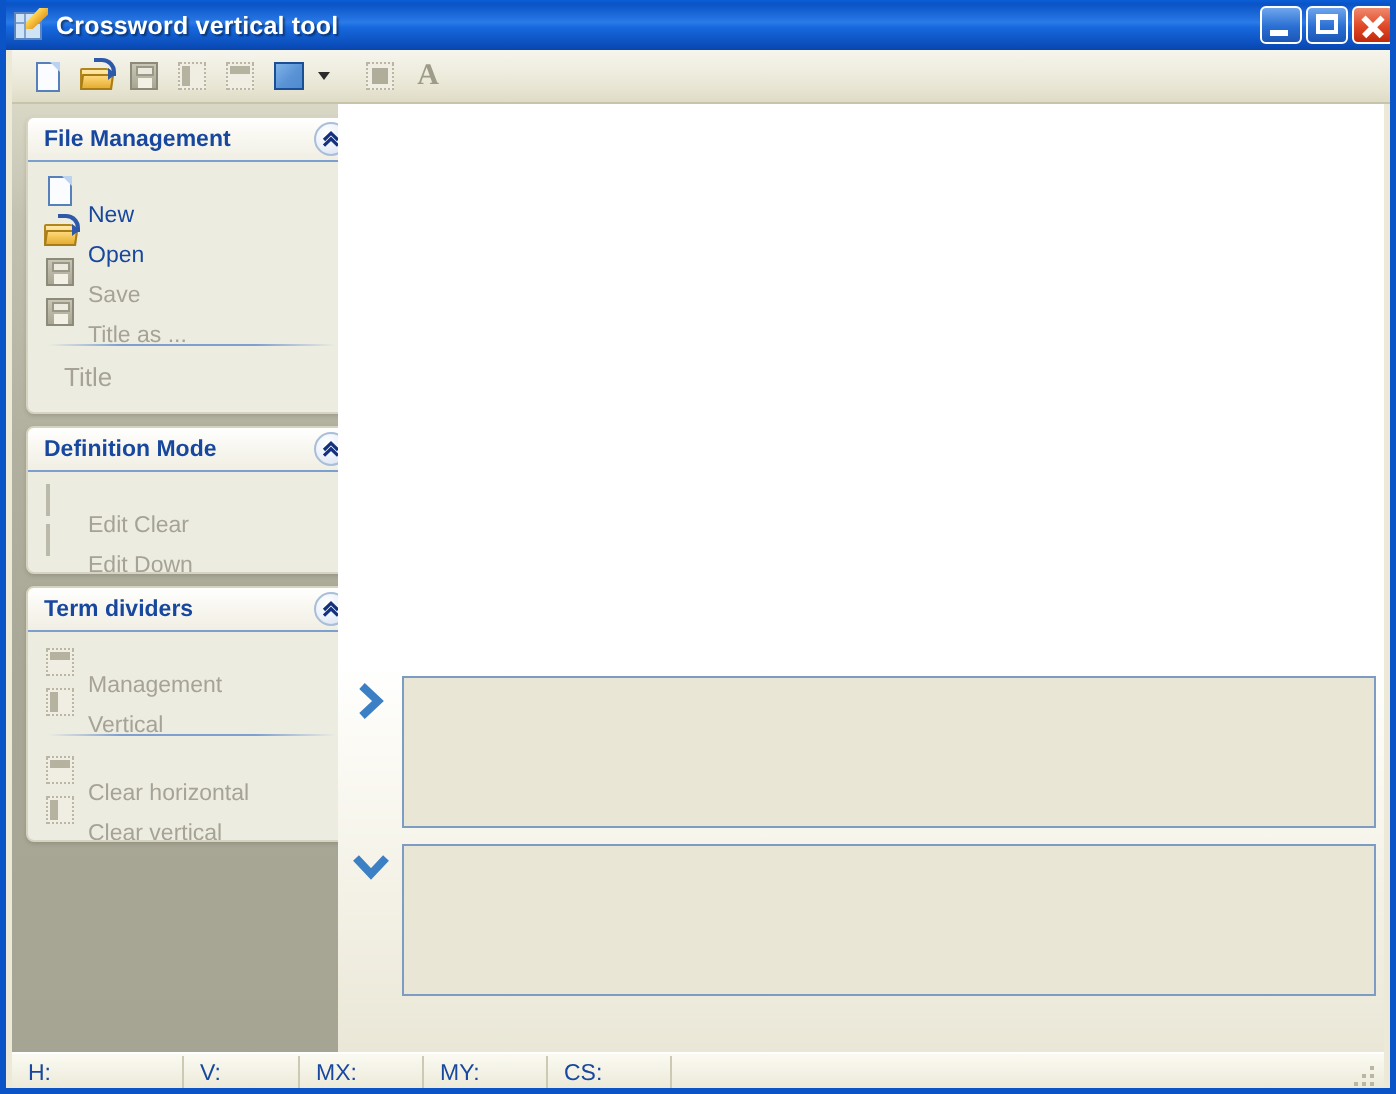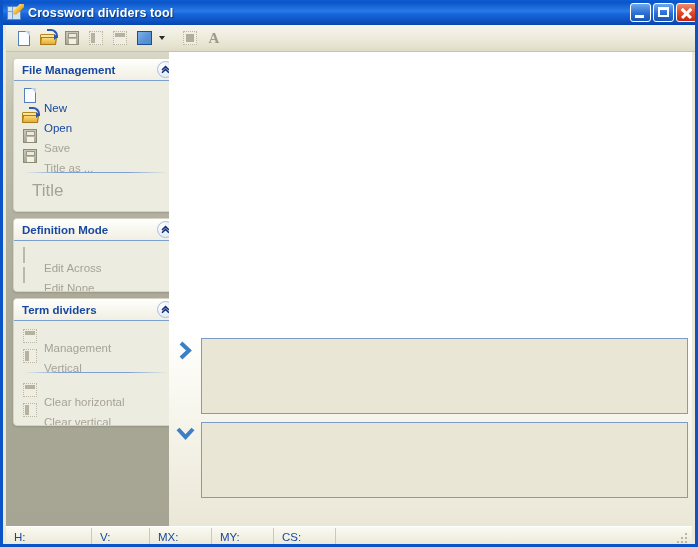--- a/index.html
+++ b/index.html
@@ -197,21 +197,21 @@
   .row.disabled .lbl{color:#a6a396;text-align:right;}
   .row .ico{width:14px;height:15px;flex:0 0 14px;position:relative;}
   
   .ic-chk{width:12px;height:12px;border:1px solid #bbb9a9;background:#e4e2d6;box-sizing:border-box;margin-top:1px;}
   
   .ic-tick{width:14px;height:12px;position:relative;}
   .sep{
     height:1px;margin:7px 10px 6px 10px;
     background:linear-gradient(to right,rgba(120,150,200,0) 0%,#7f9fd0 25%,#7f9fd0 72%,rgba(120,150,200,0) 100%);
   }
-  .static-lbl{font-size:17px;color:#a6a396;padding:2px 0 4px 18px;}
+  .static-lbl{font-size:13px;color:#a6a396;padding:2px 0 4px 18px;}
 
   
   .canvas{
     position:absolute;left:166px;top:52px;right:3px;bottom:21px;
     background:#ffffff;
   }
   .clue-area{
     position:absolute;left:0;right:0;bottom:0;height:195px;
     background:linear-gradient(to bottom,#ffffff 0%,#fbfaf4 22%,#f3f1e5 62%,#eae7d7 100%);
   }
@@ -259,21 +259,21 @@
 </head>
 <body>
 
 <div class="window">
 
   <div class="titlebar">
     <div class="app-icon">
       <div class="grid"></div>
         <div class="pencil"></div>
     </div>
-    <div class="title-text">Crossword dividers tool</div>
+    <div class="title-text">Crossword vertical tool</div>
     <div class="winbtns">
       <div class="wbtn min"></div>
       <div class="wbtn max"></div>
       <div class="wbtn close">
           <span class="x1"></span>
           <span class="x2"></span>
         </div>
     </div>
   </div>
 
@@ -363,25 +363,25 @@
         <span class="chev-btn">
           <svg width="9" height="9" viewBox="0 0 9 9">
             <path d="M1 5 L4.5 1.6 L8 5" fill="none" stroke="#14317d" stroke-width="1.6"></path>
             <path d="M1 7.8 L4.5 4.4 L8 7.8" fill="none" stroke="#14317d" stroke-width="1.6"></path>
           </svg>
         </span>
       </div>
       <div class="panel-body">
         <div class="row disabled">
           <span class="ico"><span class="ic-chk"></span></span>
-          <span class="lbl">Edit Across</span>
+          <span class="lbl">Edit Clear</span>
         </div>
         <div class="row disabled">
           <span class="ico"><span class="ic-chk"></span></span>
-          <span class="lbl">Edit None</span>
+          <span class="lbl">Edit Down</span>
         </div>
       </div>
     </div>
 
     <div class="panel">
       <div class="panel-head">
         <span class="panel-title">Term  dividers</span>
         <span class="chev-btn">
           <svg width="9" height="9" viewBox="0 0 9 9">
             <path d="M1 5 L4.5 1.6 L8 5" fill="none" stroke="#14317d" stroke-width="1.6"></path>

